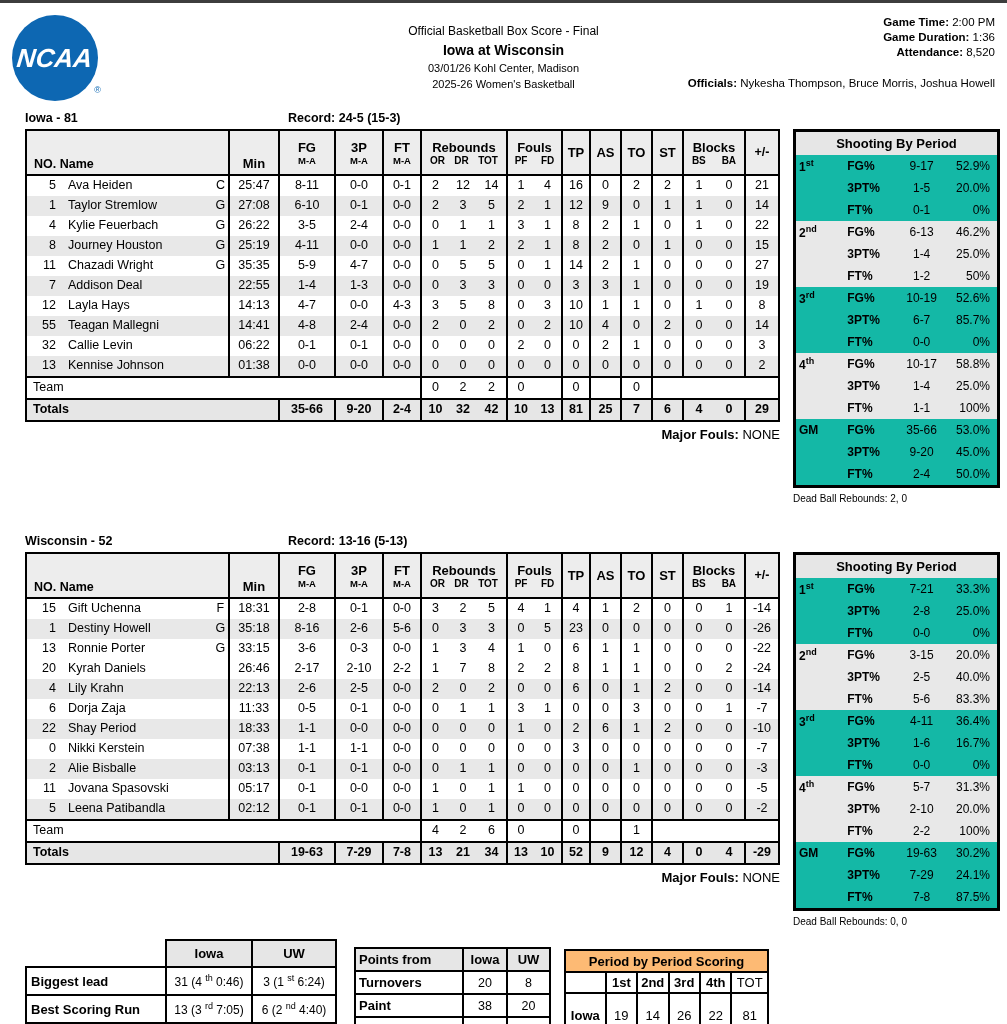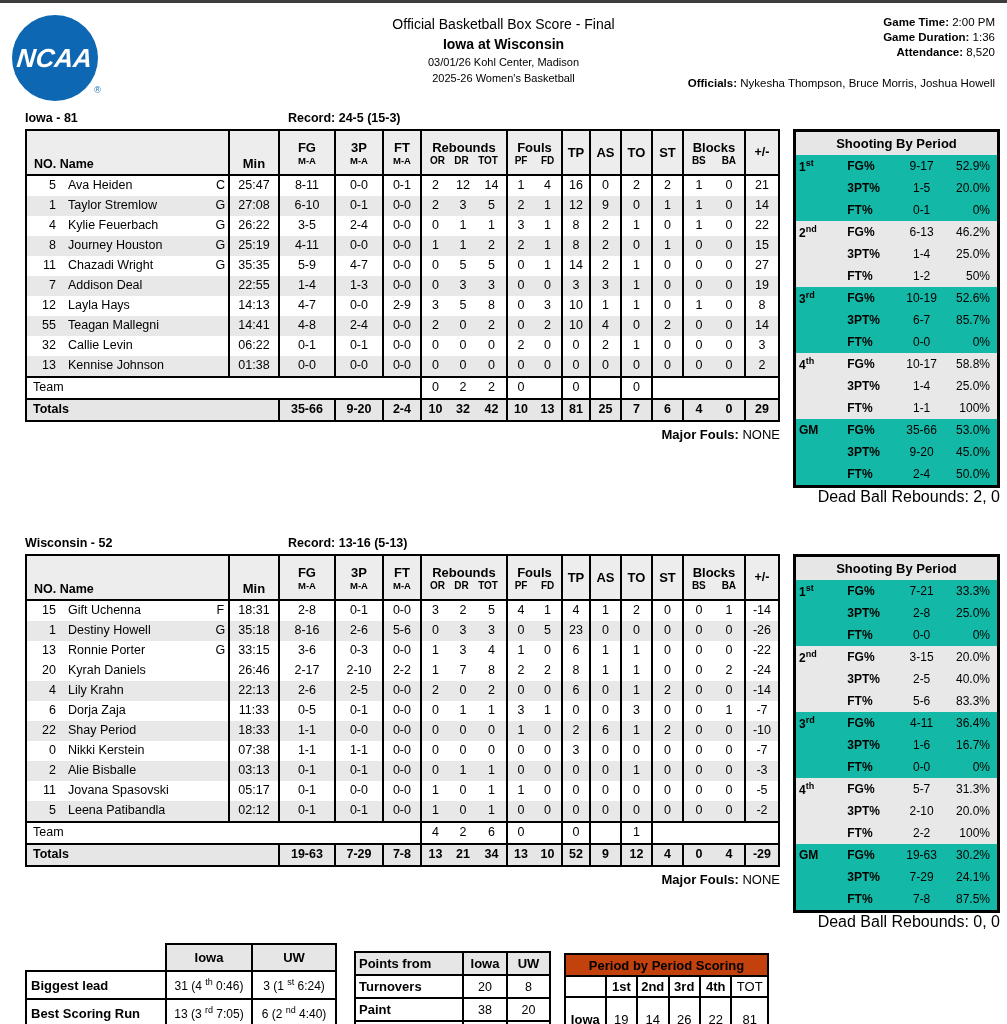--- a/index.html
+++ b/index.html
@@ -10,21 +10,21 @@
   sup{font-size:9px;}
 
   
   .hdr{position:relative;height:102px;}
   .logo{position:absolute;left:12px;top:12px;width:86px;height:86px;border-radius:50%;
         background:#0d67b2;display:flex;align-items:center;justify-content:center;}
   .logo-text{color:#fff;font-style:italic;font-weight:bold;font-size:26px;letter-spacing:0px;
         transform:skew(-6deg);}
   .logo-r{position:absolute;right:-3px;bottom:6px;font-size:9px;color:#0d67b2;font-style:normal;}
   .hdr-center{position:absolute;left:0;right:0;top:13px;text-align:center;}
-  .doc-type{font-size:14px;}
+  .doc-type{font-size:12px;margin-top:8px;}
   .game-title{font-size:14px;font-weight:bold;margin-top:4px;}
   .venue,.season{font-size:11px;margin-top:4px;}
   .hdr-right{position:absolute;right:12px;top:12px;text-align:right;font-size:11.5px;line-height:15px;}
   .officials{position:absolute;right:12px;top:74px;font-size:11.5px;}
 
   
   .team-section{margin:6px 0 0 25px;}
   .team-section.second{margin-top:30px;}
   .team-line{position:relative;height:16px;font-size:12.5px;font-weight:bold;margin-bottom:2px;}
   .team-record{position:absolute;left:263px;top:0;}
@@ -56,41 +56,41 @@
   .side{width:207px;}
   .panel{border:3px solid #000;background:#14b8a6;}
   table.shoot{border-collapse:collapse;width:100%;font-size:12px;table-layout:fixed;}
   table.shoot th{background:#e6e6e6;font-size:13px;height:21px;font-weight:bold;}
   table.shoot td{height:20px;line-height:1;}
   .sp-period{font-weight:bold;padding-left:3px;width:26px;}
   .sp-label{font-weight:bold;width:54px;}
   .sp-ma{text-align:center;width:58px;}
   .sp-pct{text-align:right;padding-right:7px;}
   tr.shaded{background:#e8e8e8;}
-  .deadball{text-align:right;font-size:16px;}
+  .deadball{text-align:left;font-size:10px;margin-top:5px;}
 
   
   .bottom{display:flex;margin:12px 0 0 25px;align-items:flex-start;}
   table.bt{border-collapse:collapse;font-size:12.5px;}
   table.bt th,table.bt td{border:2px solid #000;padding:0 3px;}
   table.lead{width:310px;table-layout:fixed;}
   table.lead col.c1{width:140px;}table.lead col.c2{width:86px;}table.lead col.c3{width:84px;}
   table.lead th.lbl{text-align:left;padding-left:4px;font-size:13px;height:26px;}
   table.lead td{text-align:center;font-size:12px;height:26px;}
   table.lead th.ch{background:#e6e6e6;font-size:13px;height:19px;}
   td.ghost{border:none !important;background:transparent;}
   table.pfrom{width:195px;margin-left:17px;margin-top:8px;table-layout:fixed;}
   table.pfrom col.c1{width:108px;}table.pfrom col.c2{width:44px;}table.pfrom col.c3{width:43px;}
   table.pfrom th{font-size:13px;height:21px;}
   table.pfrom th.lbl{text-align:left;padding-left:3px;}
   table.pfrom th.ch{background:#e6e6e6;}
   table.pfrom td{text-align:center;font-size:12.5px;height:21px;}
   table.pscore{width:205px;margin-left:13px;margin-top:10px;table-layout:fixed;}
   table.pscore col.cl{width:40px;}table.pscore col.cp{width:31px;}table.pscore col.ct{width:36px;}
-  table.pscore th.title{background:#c2410c;font-size:13px;height:20px;}
+  table.pscore th.title{background:#fdba74;font-size:13px;height:20px;}
   table.pscore th.ph{font-size:13px;height:19px;}
   table.pscore td.tot-h{font-size:13px;text-align:center;height:19px;}
   table.pscore th.lbl{font-size:13px;}
   table.pscore td.v{text-align:center;font-size:13px;}
   table.pscore tr.tall td,table.pscore tr.tall th{height:42px;}
 </style>
 </head>
 <body>
 
 <div class="page">
@@ -316,21 +316,21 @@
                 <td class="f-num">0</td>
                 <td class="f-num bL">19</td>
               </tr>
               <tr>
                 <td class="f-no">12</td>
                 <td class="f-name">Layla Hays</td>
                 <td class="f-pos"></td>
                 <td class="f-min bL">14:13</td>
                 <td class="f-num bL">4-7</td>
                 <td class="f-num bL">0-0</td>
-                <td class="f-num bL">2-9</td>
+                <td class="f-num bL">4-3</td>
                 <td class="f-num bL">3</td>
                 <td class="f-num">5</td>
                 <td class="f-num">8</td>
                 <td class="f-num bL">0</td>
                 <td class="f-num">3</td>
                 <td class="f-num bL">10</td>
                 <td class="f-num bL">1</td>
                 <td class="f-num bL">1</td>
                 <td class="f-num bL">0</td>
                 <td class="f-num bL">1</td>

